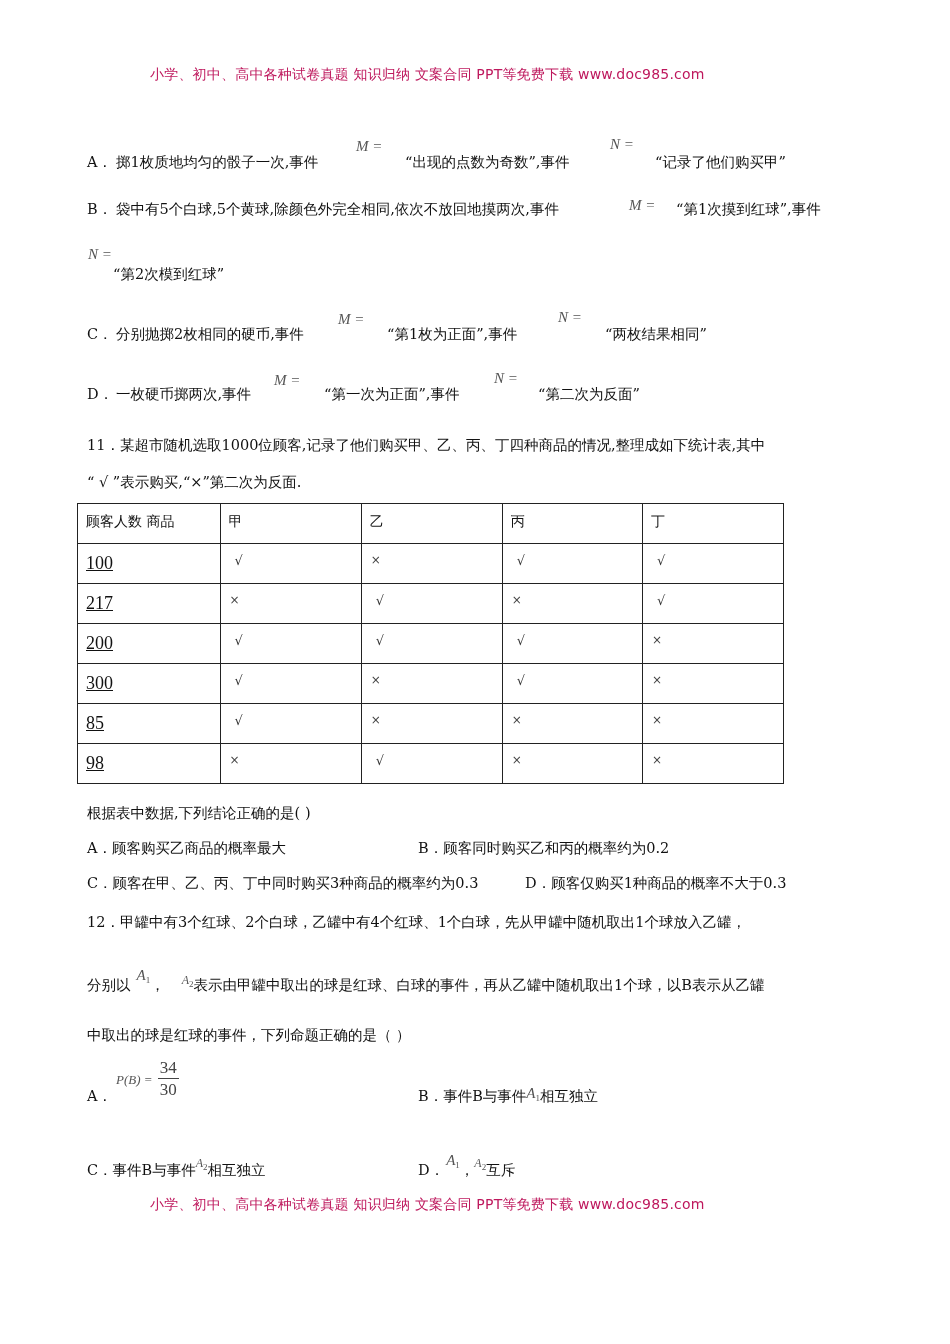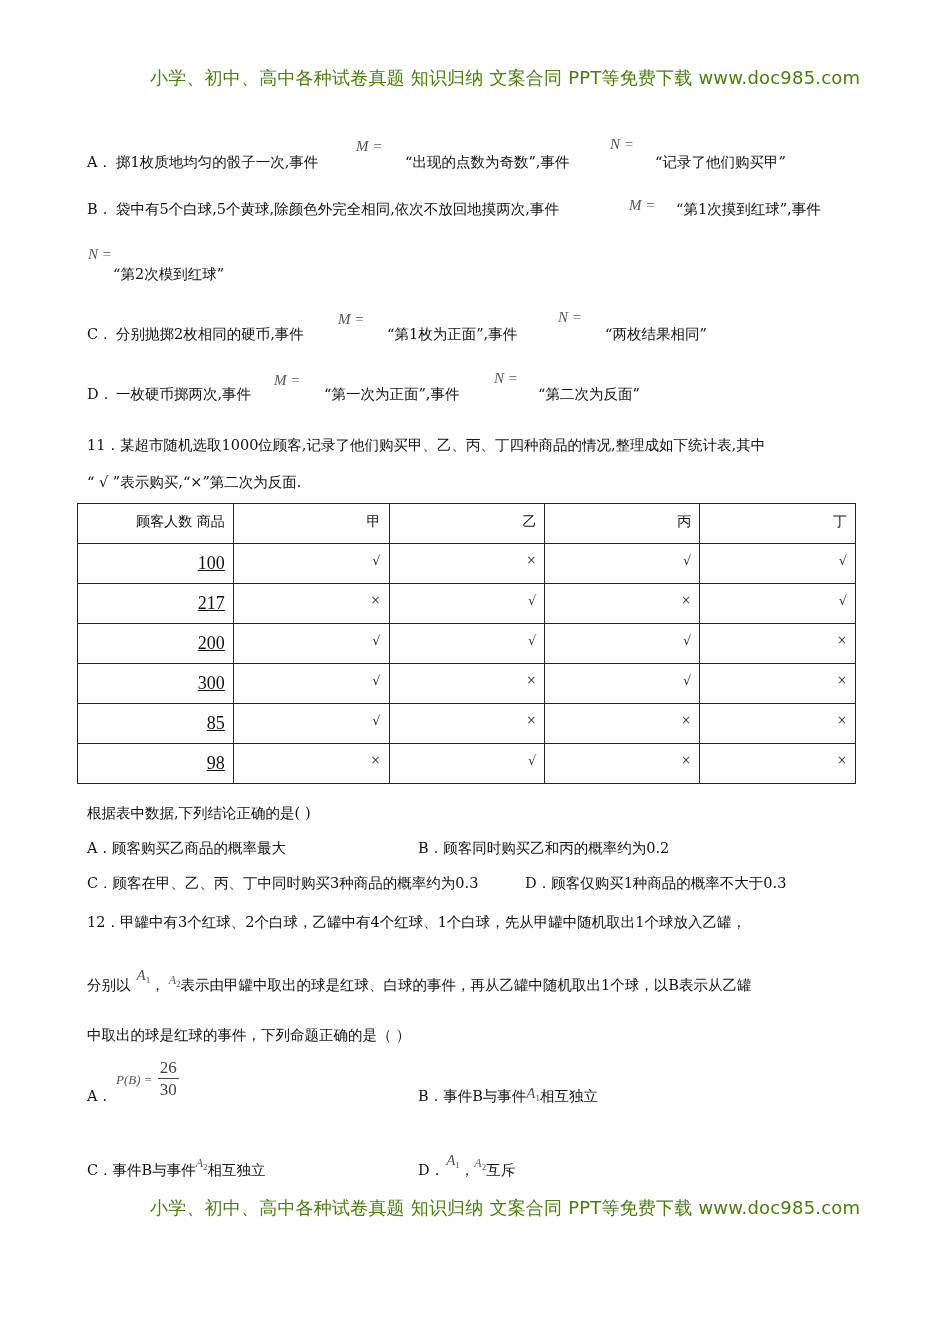--- a/index.html
+++ b/index.html
@@ -2,29 +2,28 @@
 <html><head>
 <meta charset="utf-8">
 <style>
   html, body { margin: 0; padding: 0; background: #ffffff; }
   body {
     width: 950px; height: 1344px; position: relative; overflow: hidden;
     font-family: "DejaVu Serif", "Liberation Serif", serif;
     color: #111111;
   }
   .abs { position: absolute; white-space: nowrap; }
-  .hdr { font-family: "DejaVu Sans", "Liberation Sans", sans-serif; font-size: 18px; color: #4d7c0f; letter-spacing: 0.2px; }
+  .hdr { font-family: "DejaVu Sans", "Liberation Sans", sans-serif; font-size: 14px; color: #be185d; letter-spacing: 0.2px; }
   .txt { font-size: 14.5px; line-height: 20px; }
   .math { font-family: "Liberation Serif", "DejaVu Serif", serif; font-style: italic; font-size: 15px; color: #555; }
   .sub { font-size: 9px; font-style: normal; vertical-align: -3px; }
   table.stat {
     position: absolute; left: 77px; top: 503px;
-    border-collapse: collapse; width: 779px;
+    border-collapse: collapse; width: 707px;
     font-size: 14px;
-    text-align: right;
   }
   table.stat td {
     border: 1.5px solid #222; height: 40px; vertical-align: top;
     padding: 9px 8px 0 8px; box-sizing: border-box;
   }
   table.stat td.cnt { font-family: "Liberation Serif", "DejaVu Serif", serif; font-size: 18px; text-decoration: underline; }
   table.stat td.mark { font-family: "DejaVu Sans", sans-serif; font-size: 13px; color: #333; padding-left: 14px; }
   table.stat td.mark.x { font-size: 12px; padding-left: 9px; color: #444; }
   .frac { display: inline-block; vertical-align: middle; text-align: center; font-family: "Liberation Serif", serif; font-size: 17px; color: #444; }
   .frac .num { display: block; border-bottom: 1px solid #444; padding: 0 2px; line-height: 20px; }
@@ -136,29 +135,29 @@
   </table>
 
 <div class="abs txt" style="left:87px; top:803px;">根据表中数据,下列结论正确的是(    )</div>
 <div class="abs txt" style="left:87px; top:838px;">A．顾客购买乙商品的概率最大</div>
 <div class="abs txt" style="left:418px; top:838px;">B．顾客同时购买乙和丙的概率约为0.2</div>
 <div class="abs txt" style="left:87px; top:873px;">C．顾客在甲、乙、丙、丁中同时购买3种商品的概率约为0.3</div>
 <div class="abs txt" style="left:525px; top:873px;">D．顾客仅购买1种商品的概率不大于0.3</div>
 
 <div class="abs txt" style="left:87px; top:912px;">12．甲罐中有3个红球、2个白球，乙罐中有4个红球、1个白球，先从甲罐中随机取出1个球放入乙罐，</div>
 <div class="abs txt" style="left:87px; top:975px;">
-  <span>分别以</span><span class="math" style="position:relative; top:-10px; margin-left:6px;"><span>A</span><span class="sub">1</span></span><span>，</span><span class="math" style="position:relative; top:-6px; font-size:12px; margin-left:4px;"><span>A</span><span class="sub">2</span></span><span>表示由甲罐中取出的球是红球、白球的事件，再从乙罐中随机取出1个球，以B表示从乙罐</span>
+  <span>分别以</span><span class="math" style="position:relative; top:-10px; margin-left:6px;"><span>A</span><span class="sub">1</span></span><span>，</span><span class="math" style="position:relative; top:-6px; font-size:12px; margin-left:17px;"><span>A</span><span class="sub">2</span></span><span>表示由甲罐中取出的球是红球、白球的事件，再从乙罐中随机取出1个球，以B表示从乙罐</span>
 </div>
 <div class="abs txt" style="left:87px; top:1025px;">中取出的球是红球的事件，下列命题正确的是（    ）</div>
 
 <div class="abs txt" style="left:87px; top:1086px;">A．</div>
 <div class="abs" style="left:116px; top:1058px;">
   <span class="math" style="font-size:13px; vertical-align:middle;">P(B) =</span>
   <span class="frac">
-    <span class="num">26</span>
+    <span class="num">34</span>
     <span class="den">30</span>
   </span>
 </div>
 
 <div class="abs txt" style="left:418px; top:1086px;">
   <span>B．</span><span>事件B与事件</span><span class="math" style="position:relative; top:-3px;"><span>A</span><span class="sub">1</span></span><span>相互独立</span>
 </div>
 
 <div class="abs txt" style="left:87px; top:1160px;">
   <span>C．</span><span>事件B与事件</span><span class="math" style="position:relative; top:-8px; font-size:12px;"><span>A</span><span class="sub">2</span></span><span>相互独立</span>

